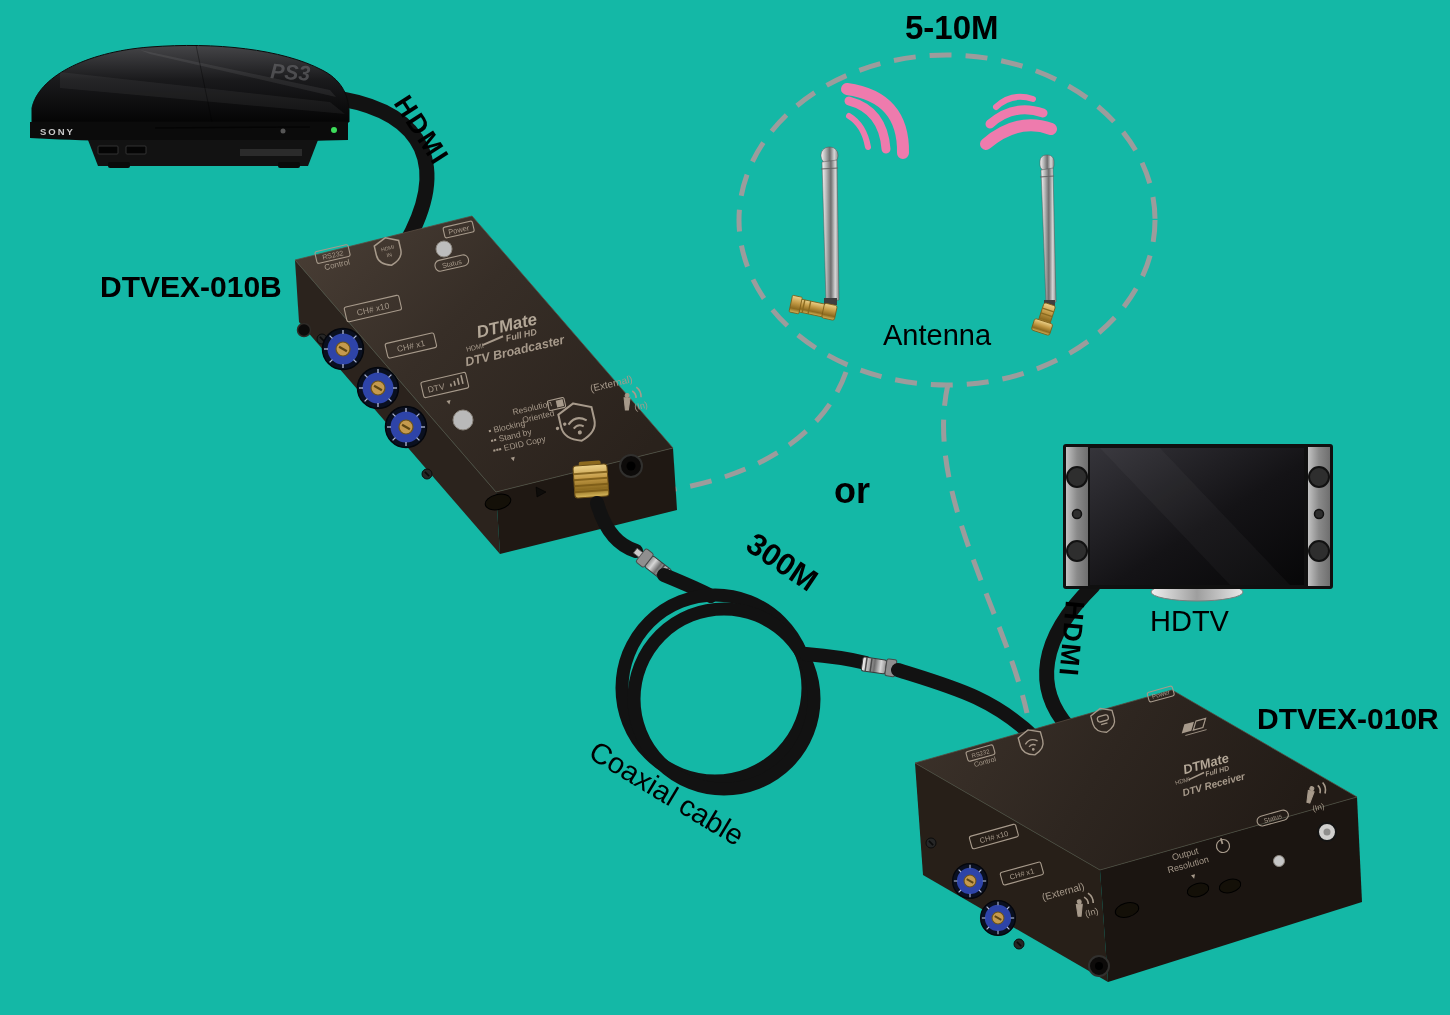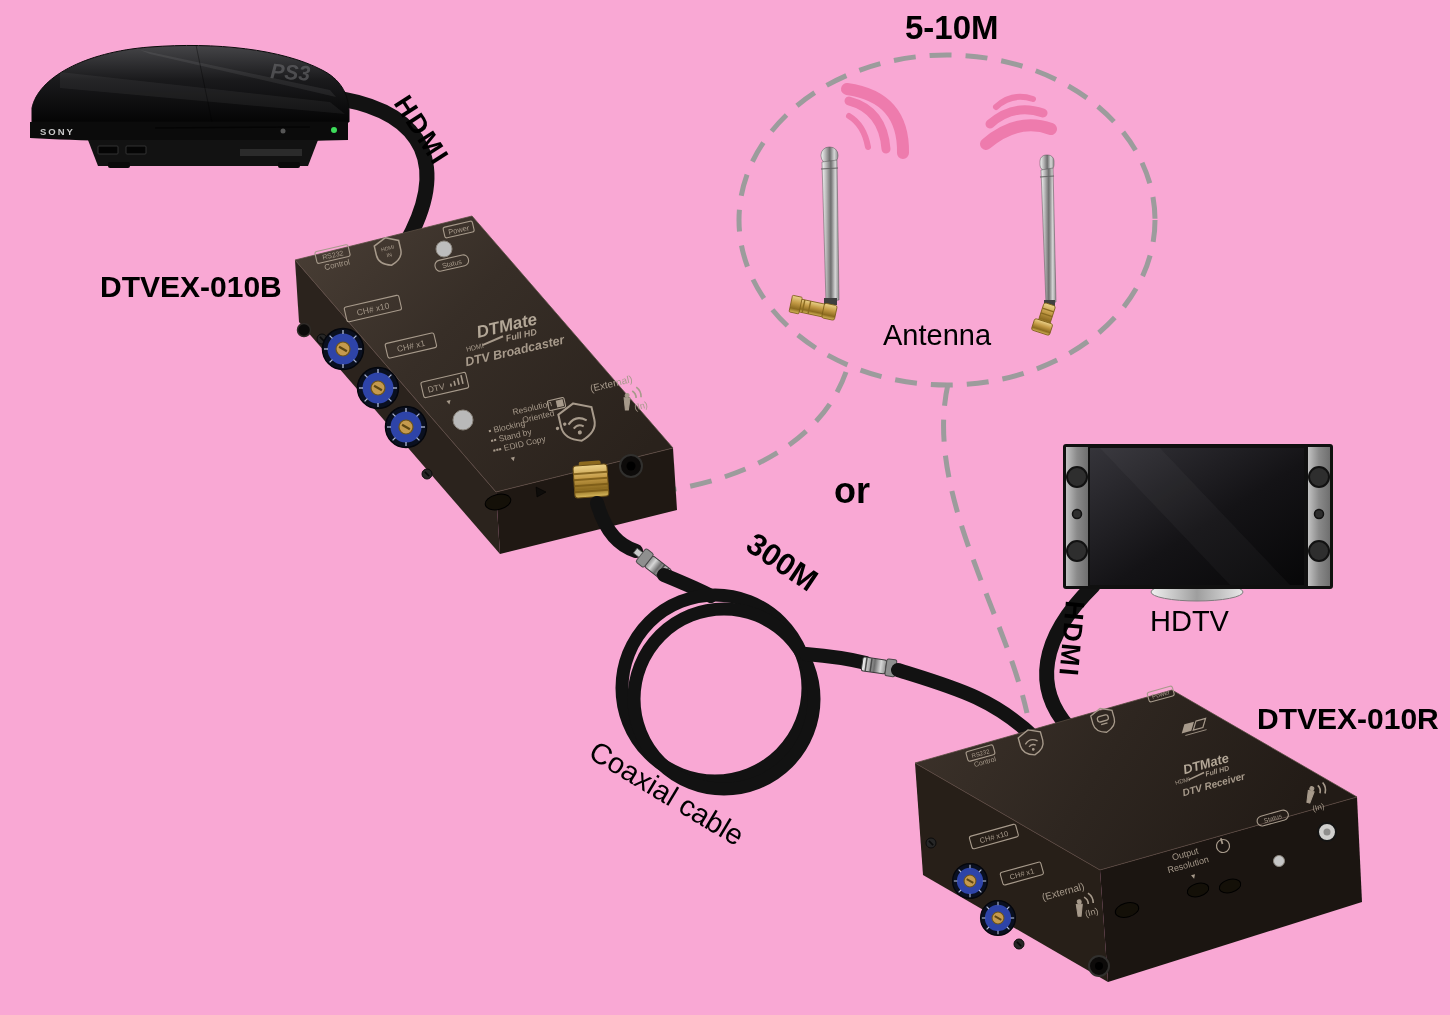--- a/index.html
+++ b/index.html
@@ -1,16 +1,16 @@
 <!DOCTYPE html>
 <html><head>
 <meta charset="utf-8">
 <style>
   html,body { margin:0; padding:0; background:#ffffff; }
-  .stage { position:relative; width:1450px; height:1015px; background:#f9a8d4; overflow:hidden;
+  .stage { position:relative; width:1450px; height:1015px; background:#14b8a6; overflow:hidden;
            font-family:"Liberation Sans","DejaVu Sans",sans-serif; }
   svg { position:absolute; left:0; top:0; }
   text { font-family:"Liberation Sans","DejaVu Sans",sans-serif; }
   .dash   { fill:none; stroke:#9c9c9c; stroke-width:5; stroke-dasharray:22 14; }
   .cable  { fill:none; stroke:#121212; stroke-width:14; stroke-linecap:round; }
   .cable2 { fill:none; stroke:#121212; stroke-width:15; stroke-linecap:round; }
   .coil   { fill:none; stroke:#121212; stroke-width:13; }
   .wave   { fill:none; stroke:#ee7bad; stroke-linecap:round; }
   .blk    { fill:#000000; font-weight:bold; }
   .lbl    { fill:#000000; }

